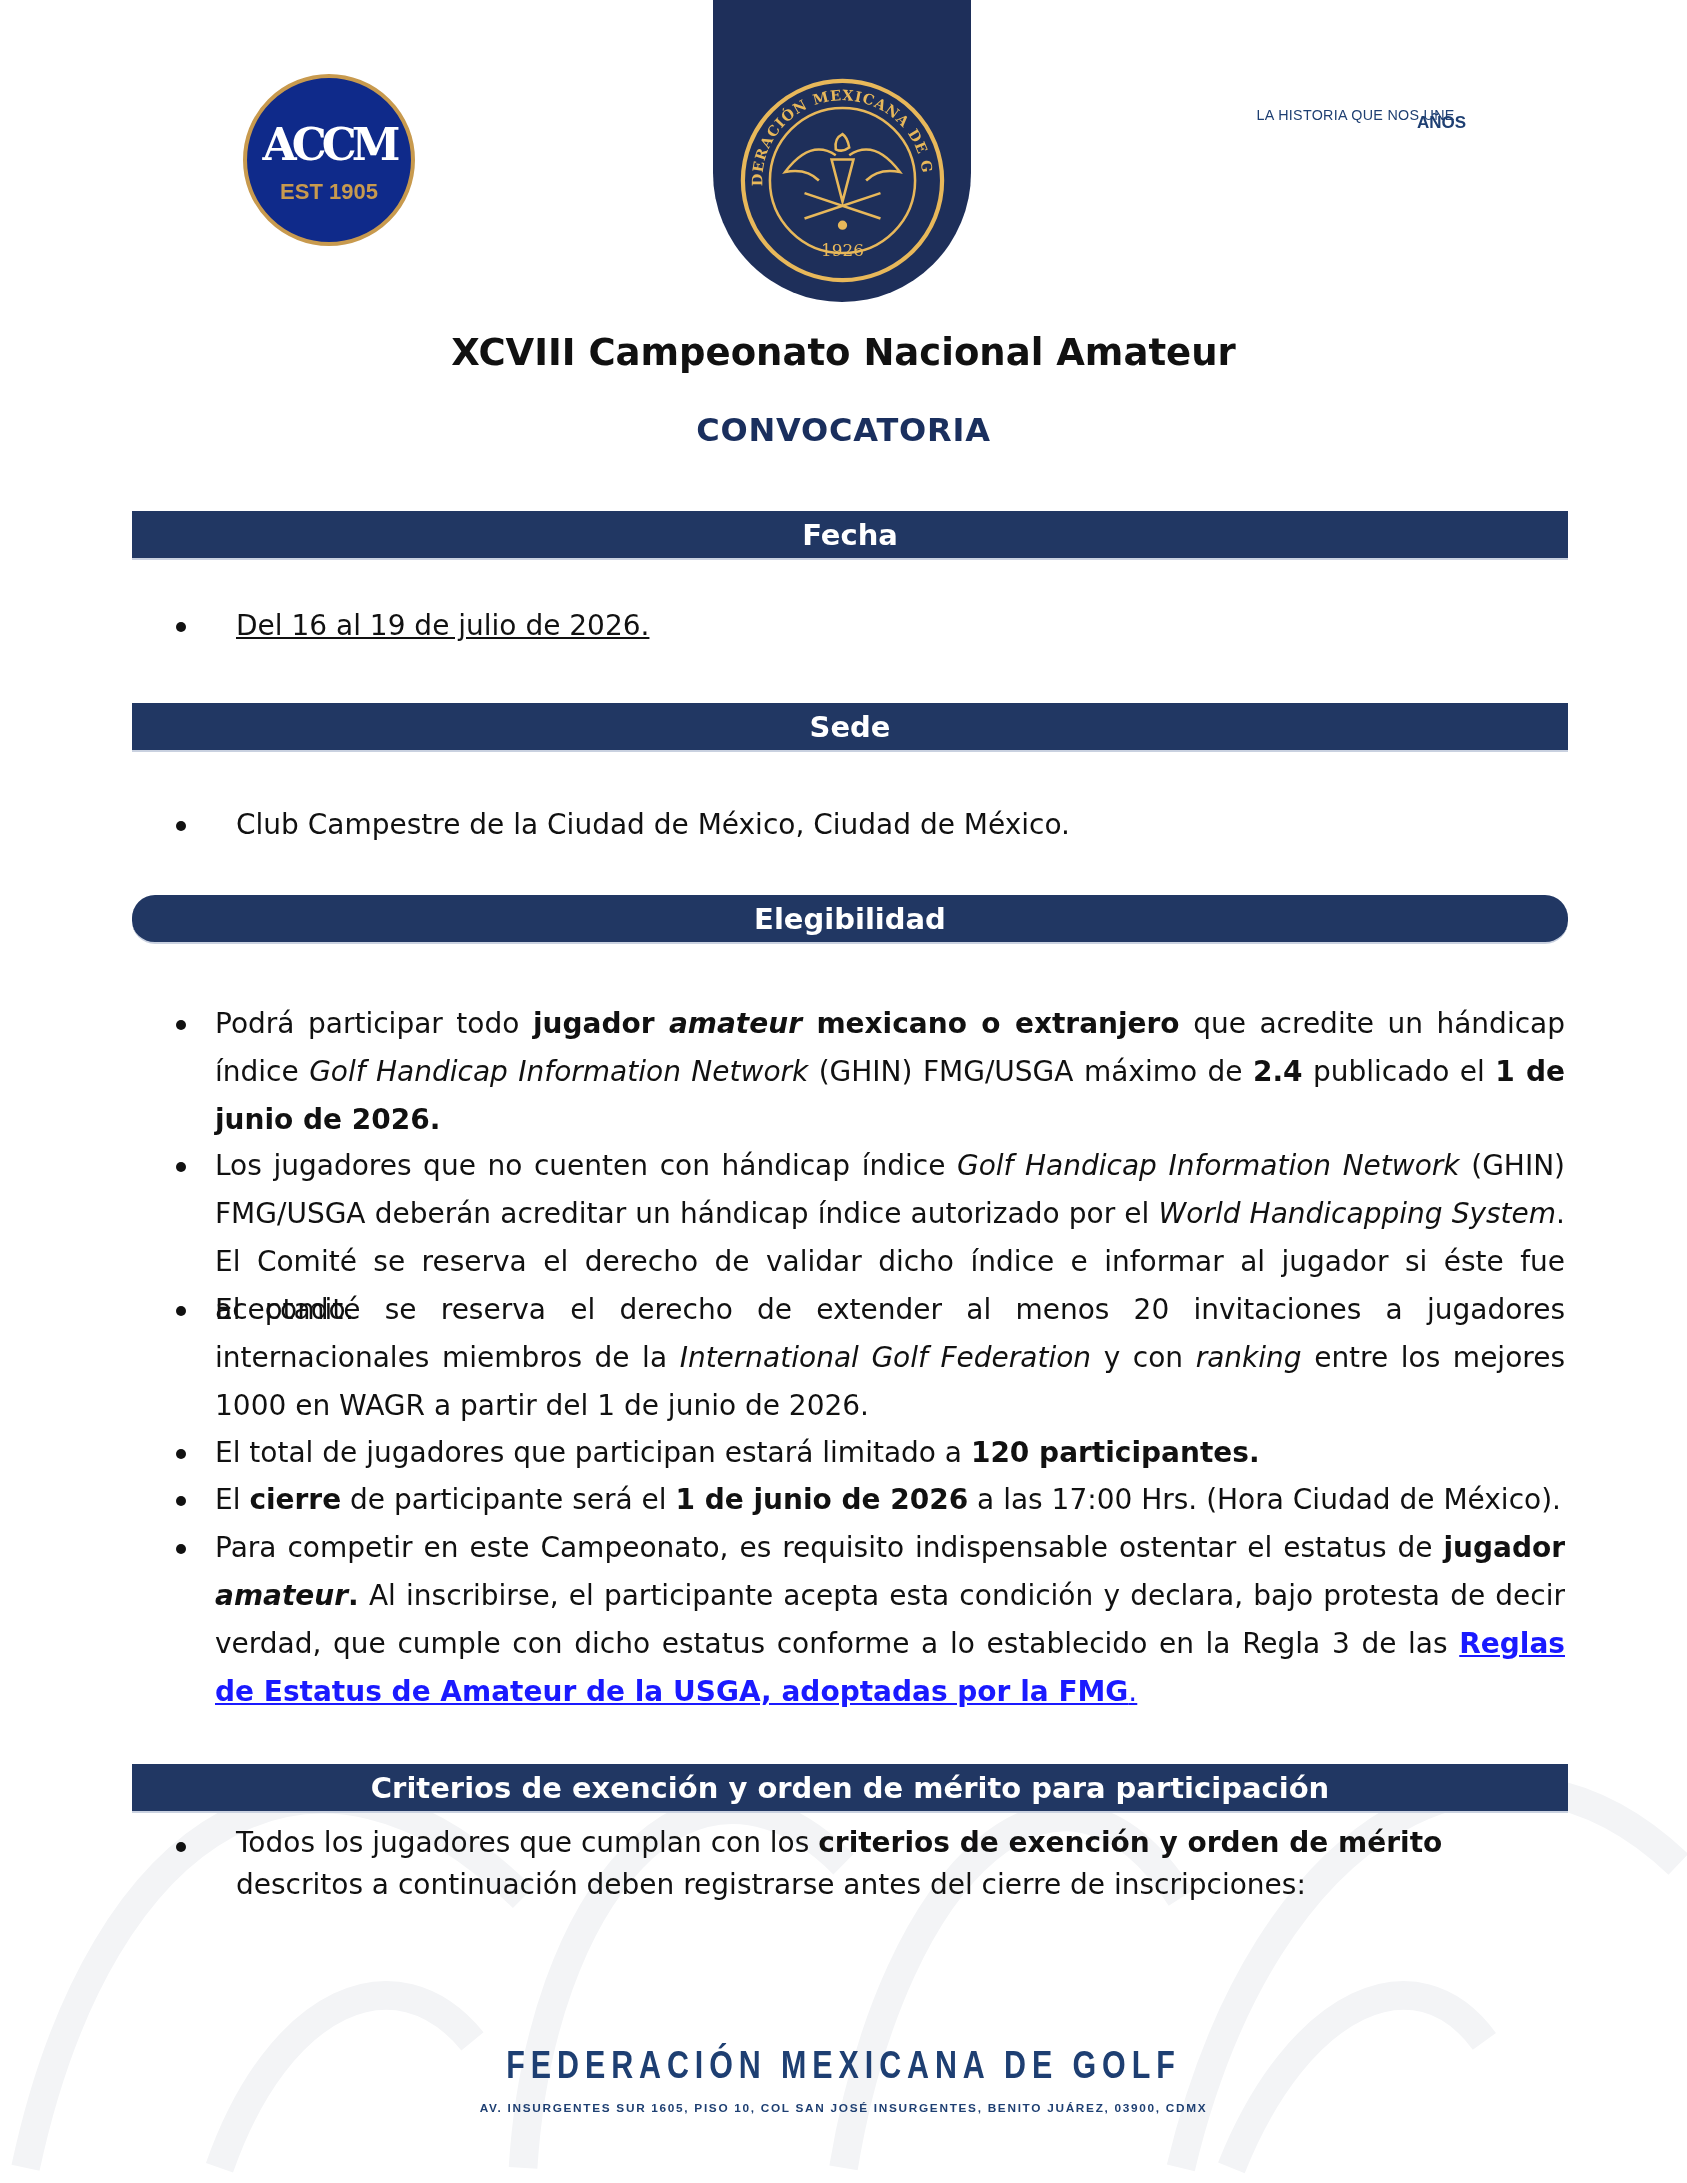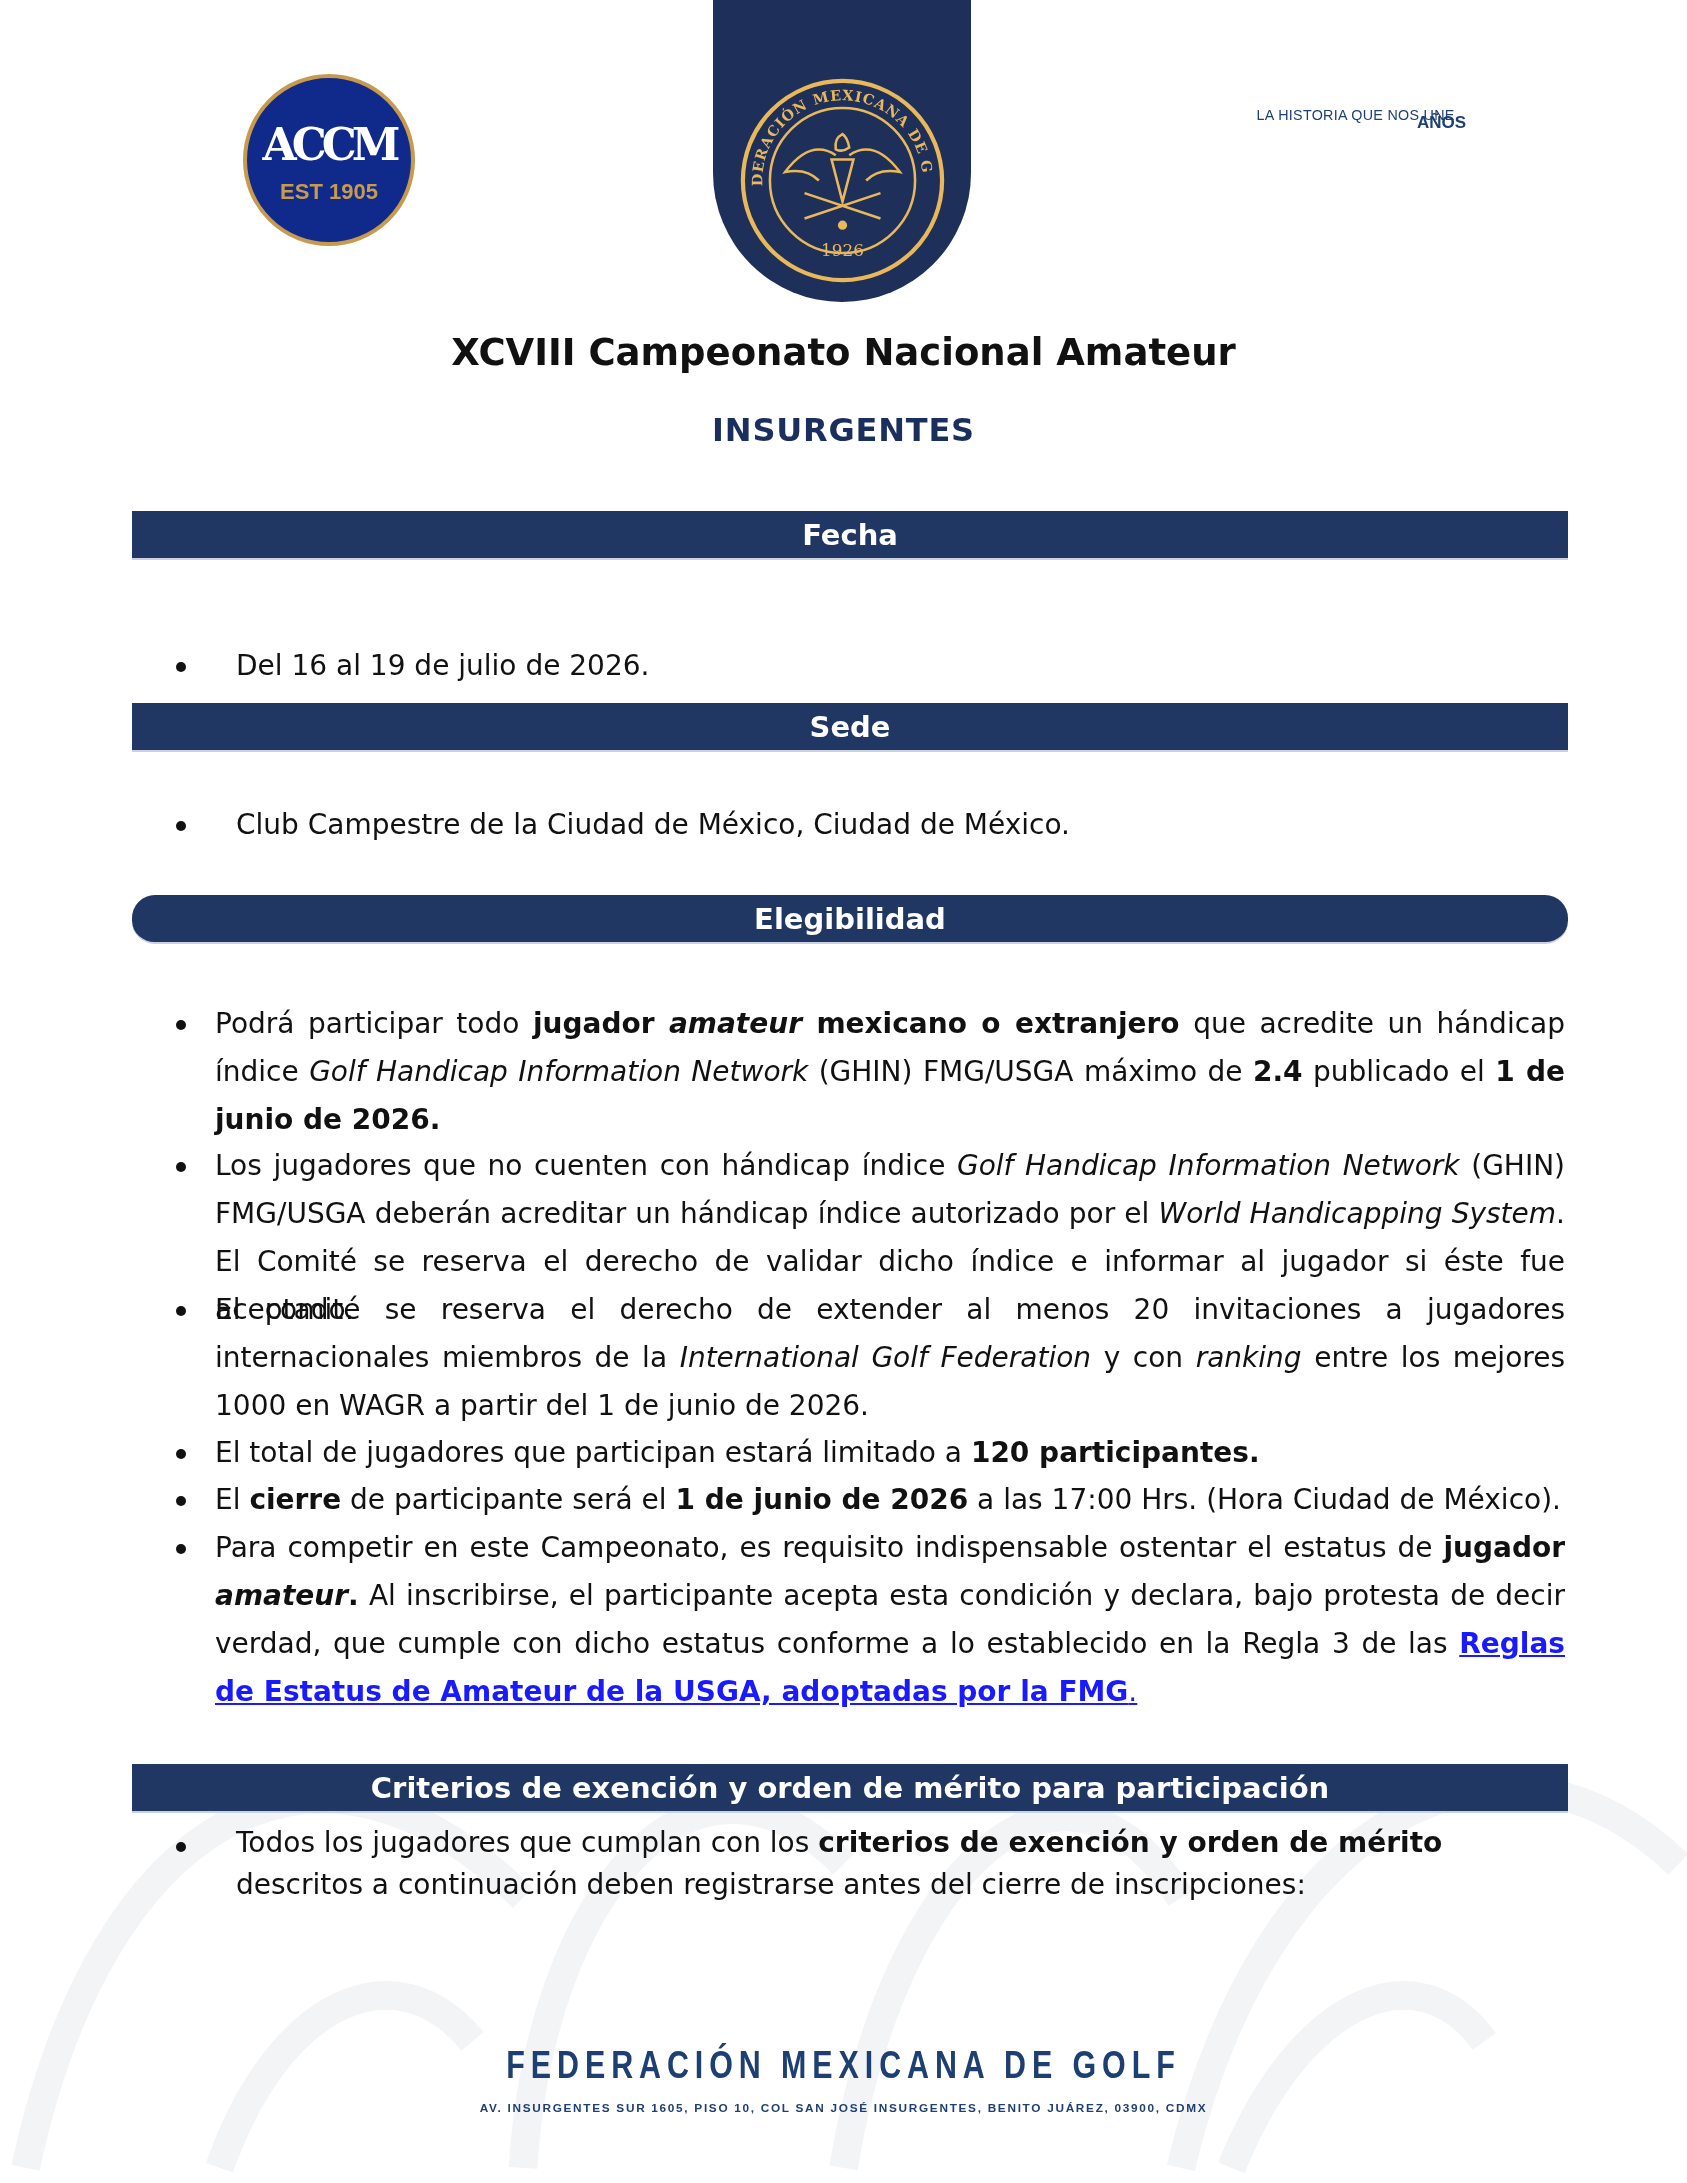--- a/index.html
+++ b/index.html
@@ -90,24 +90,24 @@
     </g>
   </svg>
 </div>
 
 <div class="logo-right">
   <div class="anos">AÑOS</div>
   <div class="tag">LA HISTORIA QUE NOS UNE</div>
 </div>
 
 <div class="title">XCVIII Campeonato Nacional Amateur</div>
-<div class="subtitle">INSURGENTES</div>
+<div class="subtitle">CONVOCATORIA</div>
 
 <div class="bar" style="top:511px;">Fecha</div>
-<div class="item" style="top:642px;">
+<div class="item" style="top:602px;text-decoration:underline;">
   <span class="dot"></span>
   <span class="text">Del 16 al 19 de julio de 2026.</span>
 </div>
 
 <div class="bar" style="top:703px;">Sede</div>
 <div class="item" style="top:801px;">
   <span class="dot"></span>
   <span class="text">Club Campestre de la Ciudad de México, Ciudad de México.</span>
 </div>
 

